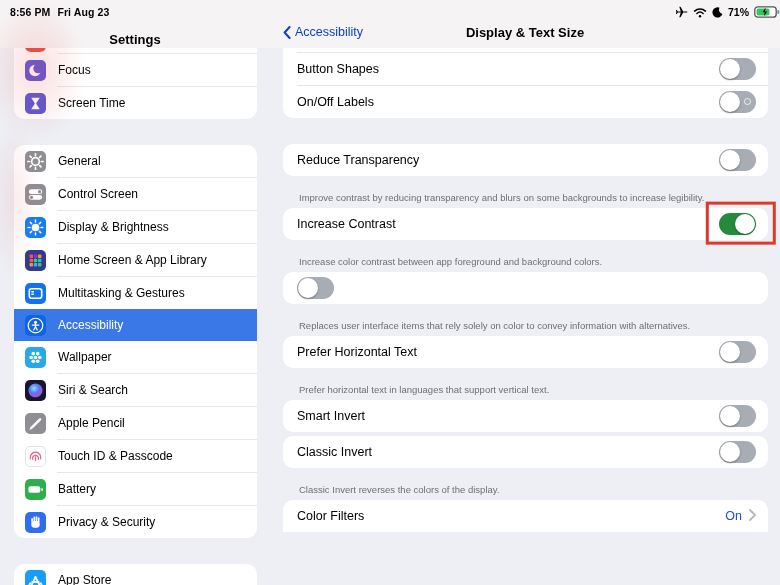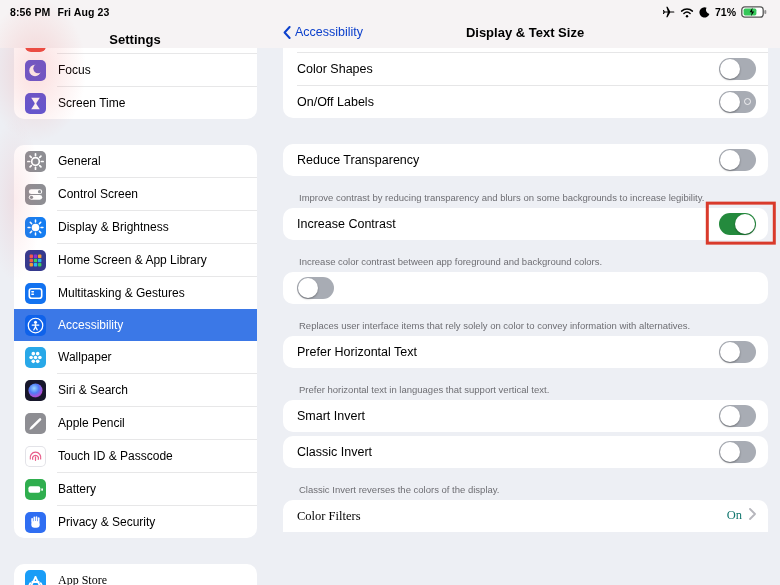--- a/index.html
+++ b/index.html
@@ -11,21 +11,21 @@
   }
   .topband{position:absolute;top:0;left:0;right:0;height:48px;background:#f6f3f4;}
   .smudge{position:absolute;pointer-events:none;z-index:5;}
   .smudge.a{left:-34px;top:-30px;width:140px;height:200px;
     background:radial-gradient(closest-side,rgba(235,90,90,.20),rgba(235,90,90,0) 72%);}
   .smudge.b{left:-20px;top:90px;width:70px;height:220px;
     background:radial-gradient(closest-side,rgba(230,100,110,.12),rgba(230,100,110,0) 75%);}
 
   
   .statusbar{position:absolute;top:0;left:0;right:0;height:22px;display:flex;
-    justify-content:space-between;align-items:center;padding:2px 13px 0 10px;box-sizing:border-box;z-index:6;}
+    justify-content:space-between;align-items:center;padding:2px 0 0 10px;box-sizing:border-box;z-index:6;}
   .sb-left{display:flex;gap:7px;align-items:center;font-size:10.5px;font-weight:700;letter-spacing:.1px;}
   .sb-right{display:flex;gap:5px;align-items:flex-end;font-size:10.5px;font-weight:700;}
   .sb-right svg{display:block;}
 
   
   .headers{position:absolute;top:22px;left:0;right:0;height:26px;display:flex;z-index:6;}
   .hdr-side{width:270px;position:relative;margin-top:7px;}
   .hdr-detail{width:510px;position:relative;}
   .hdr-title{position:absolute;left:0;right:0;top:3px;text-align:center;font-size:13px;font-weight:700;}
   .back-btn{position:absolute;left:13px;top:3px;display:flex;align-items:center;gap:4px;
@@ -70,35 +70,35 @@
   .d-card{margin-left:13px;width:485px;}
   .d-row{height:32px;display:flex;align-items:center;justify-content:space-between;
     padding:0 12px 0 14px;position:relative;}
   .d-row .label{font-size:12.5px;}
   .d-sep{height:1px;background:rgba(60,60,67,.13);margin-left:14px;}
   .cut-strip{height:4px;}
   .footer{margin:16px 16px 0 29px;font-size:9.5px;line-height:12px;color:#6e6e73;max-width:465px;}
   .gap23{margin-top:26px;}
   .gap16{margin-top:4px;}
   .gap26{margin-top:26px;}
-  .card.cut-bottom{border-radius:10px 10px 0 0;font-family:Liberation Serif, serif;}
+  .card.cut-bottom{border-radius:10px 10px 0 0;}
 
   
   .toggle{width:37px;height:22px;border-radius:11px;background:var(--toggle-off-gray,#a8acb4);
     position:relative;flex:0 0 37px;}
   .toggle .knob{position:absolute;top:1px;left:1px;width:20px;height:20px;border-radius:50%;
     background:#fff;box-shadow:0 1px 2px rgba(0,0,0,.35);}
   .toggle.on{background:var(--toggle-on-green,#248a3d);}
   .toggle.on .knob{left:auto;right:1px;}
   .toggle.labeled::after{content:"";position:absolute;right:5px;top:50%;width:7px;height:7px;
     margin-top:-4.5px;border:1.3px solid rgba(255,255,255,.8);border-radius:50%;box-sizing:border-box;}
   .toggle-area{position:relative;display:flex;align-items:center;}
   .highlight-box{position:absolute;left:50%;top:50%;width:64px;height:37px;
     transform:translate(-46%,-52%);border:3px solid var(--highlight-red,#d93a2b);pointer-events:none;z-index:4;}
-  .row-value{display:flex;align-items:flex-start;gap:7px;color:#0f766e;font-size:12.5px;}
+  .row-value{display:flex;align-items:flex-start;gap:7px;color:#1d4ed8;font-size:12.5px;}
   .ov{overflow:visible;}
 </style>
 </head>
 <body>
 
 <div class="screen">
   <div class="topband"></div>
   <div class="smudge a"></div>
   <div class="smudge b"></div>
 
@@ -376,21 +376,21 @@
         </div>
       </div>
     </div>
 
     <div class="detail">
 
       <div class="card d-card cut-top">
         <div class="cut-strip"></div>
         <div class="d-sep"></div>
         <div class="d-row">
-          <span class="label">Color Shapes</span>
+          <span class="label">Button Shapes</span>
           <div class="toggle">
               <div class="knob"></div>
             </div>
         </div>
         <div class="d-sep"></div>
         <div class="d-row">
           <span class="label">On/Off Labels</span>
           <div class="toggle labeled">
               <div class="knob"></div>
             </div>

